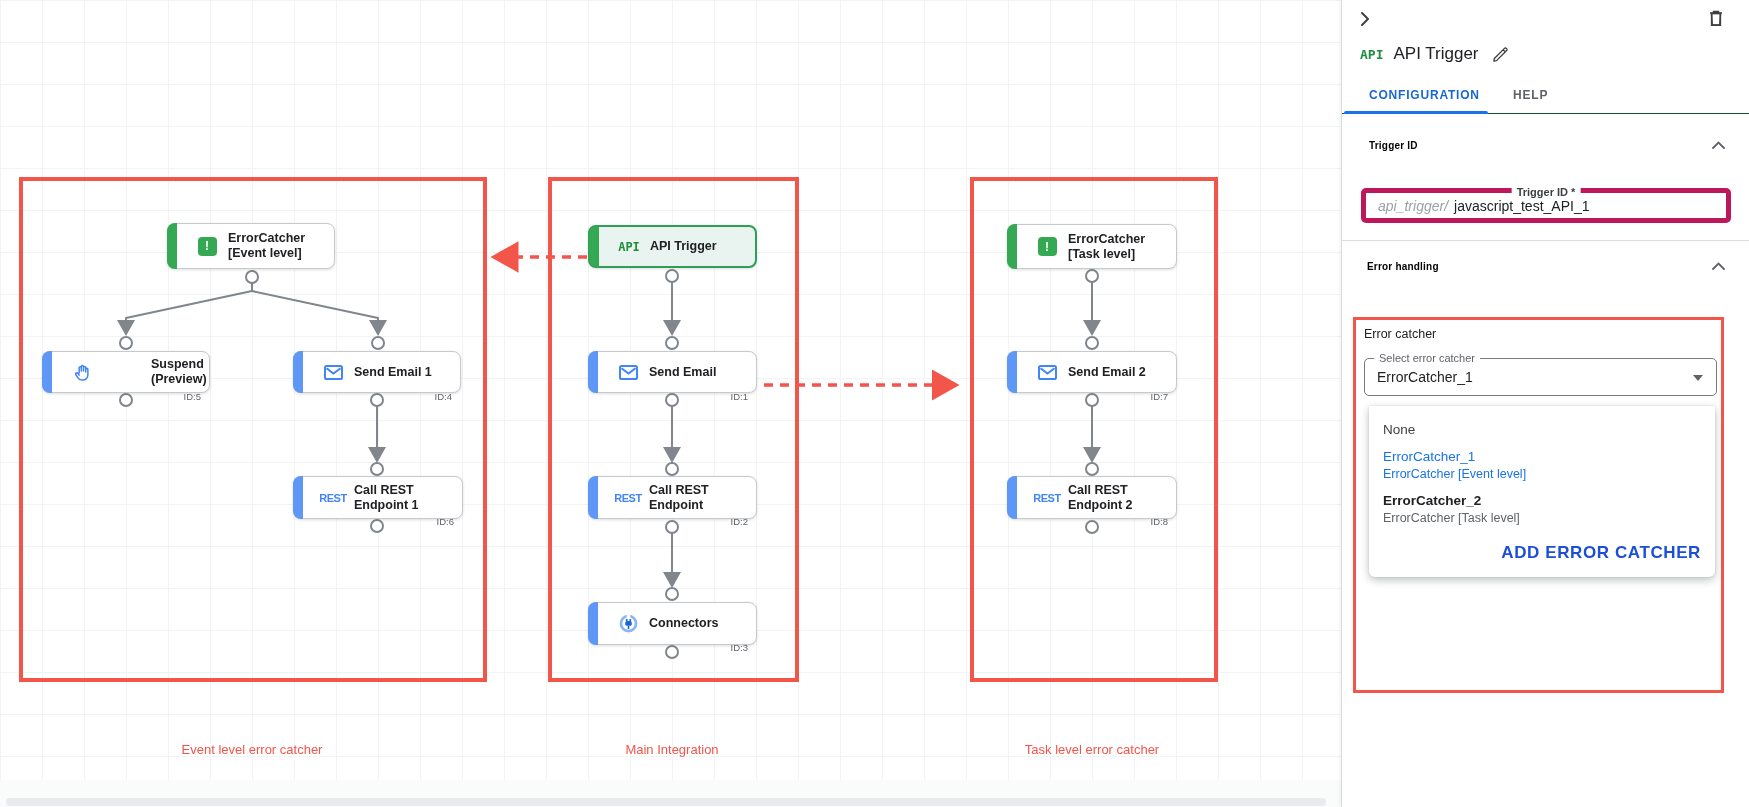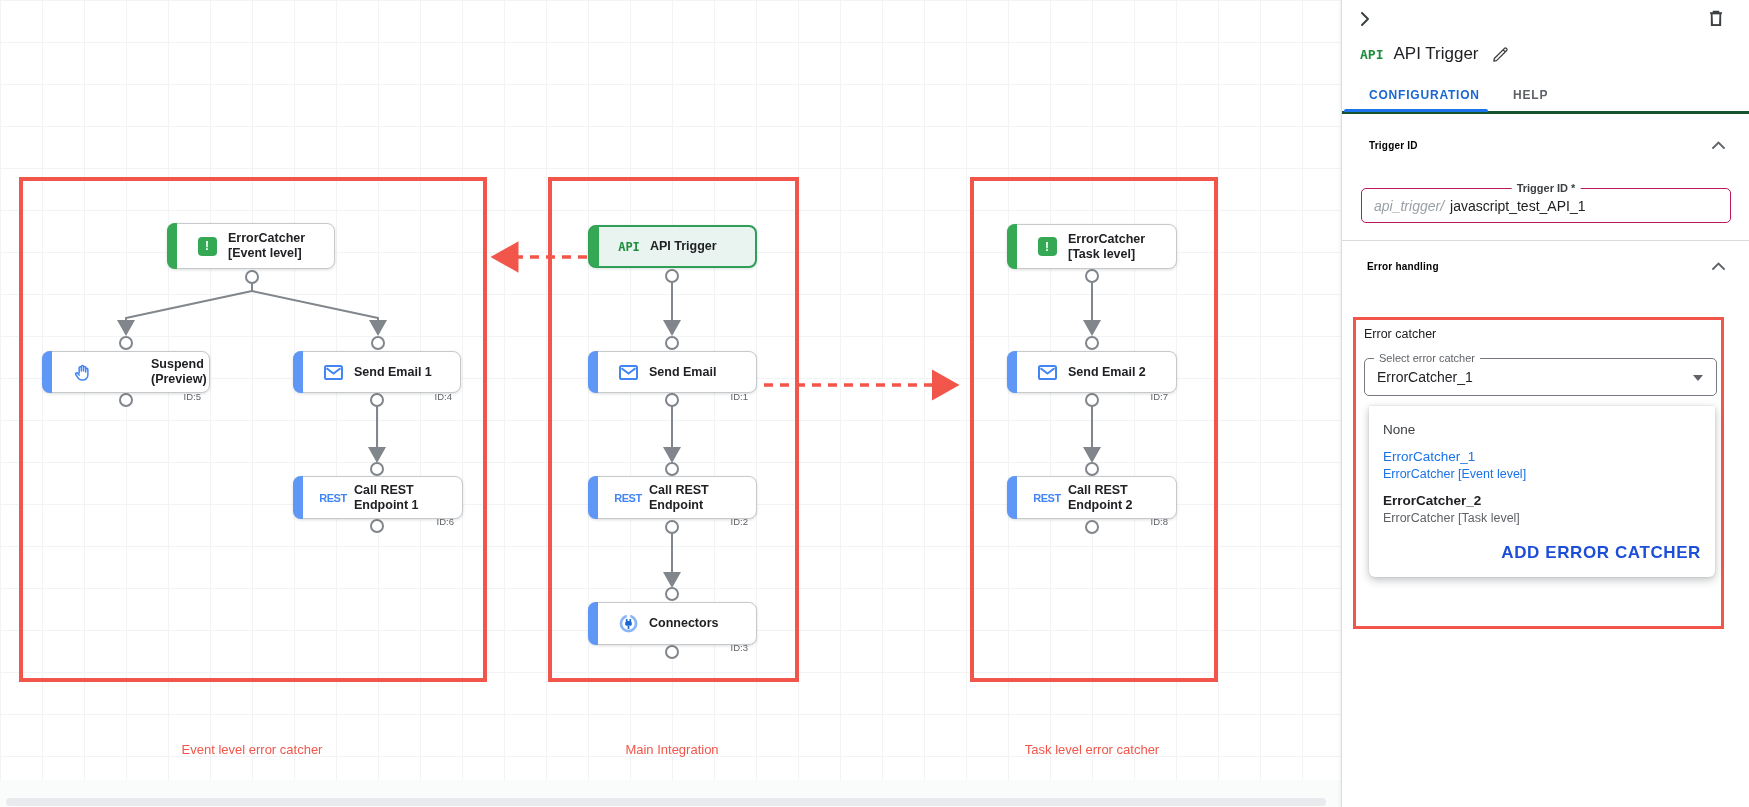--- a/index.html
+++ b/index.html
@@ -39,39 +39,39 @@
   .panel { position:absolute; left:1341px; top:0; width:408px; height:807px; background:#fff;
     border-left:1px solid #dadce0; box-shadow:-1px 0 3px rgba(60,64,67,.08); }
   .panel-topbar { position:relative; height:40px; }
   .icon-btn { position:absolute; width:22px; height:22px; display:flex; align-items:center; justify-content:center; cursor:pointer; }
   .collapse-btn { left:12px; top:10px; }
   .trash-btn { right:22px; top:9px; }
   .title-row { display:flex; align-items:center; padding:4px 0 0 18px; }
   .title-api { font-family:"DejaVu Sans Mono", monospace; font-weight:700; font-size:13px; color:#1e8e3e; }
   .panel-title { font-size:17px; color:#202124; margin-left:10px; }
   .pencil-btn { margin-left:12px; width:20px; height:20px; display:flex; align-items:center; justify-content:center; cursor:pointer; }
-  .tabs { position:relative; margin-top:14px; height:36px; border-bottom:3px solid #14532d; display:flex; }
+  .tabs { position:relative; margin-top:14px; height:36px; border-bottom:1px solid #14532d; display:flex; }
   .tab { font-size:12px; font-weight:700; letter-spacing:.8px; padding:10px 0; cursor:pointer; }
   .tab.active { color:#1967d2; margin-left:27px; width:122px; }
   .tab.inactive { color:#5f6368; margin-left:22px; }
   .tab-underline { position:absolute; left:2px; bottom:-1px; width:144px; height:3px; background:#1a73e8; border-radius:2px 2px 0 0; }
 
   .section-head { display:flex; align-items:center; justify-content:space-between; padding:0 22px 0 27px; margin-top:22px; }
   .section-title { font-size:10px; font-weight:700; color:#000000; letter-spacing:.2px; }
   .chev-btn { width:18px; height:18px; display:flex; align-items:center; justify-content:center; cursor:pointer; }
 
-  .outlined-field { position:relative; margin:34px 18px 0 19px; height:35px; border:1px solid #be185d;
+  .outlined-field { position:relative; margin:34px 18px 0 19px; height:35px; border:5px solid #be185d;
     border-radius:5px; display:flex; align-items:center; padding:0 12px; background:#fff; }
   .float-label { position:absolute; top:-7px; font-size:11px; color:#5f6368; background:#fff; padding:0 5px; white-space:nowrap; }
   .float-label.centered { left:50%; transform:translateX(-50%); font-weight:700; color:#3c4043; }
   .field-prefix { font-size:14px; color:#9aa0a6; margin-right:6px;font-style:italic; }
   .field-value { font-size:14px; color:#202124; }
   .divider { height:1px; background:#dadce0; margin-top:17px; }
 
-  .red-frame { position:absolute; left:11px; top:317px; width:371px; height:312px; border:3px solid var(--red); }
+  .red-frame { position:absolute; left:11px; top:317px; width:371px; height:376px; border:3px solid var(--red); }
   .frame-label { position:absolute; left:8px; top:7px; font-size:12.5px; color:#202124; }
   .select-field { position:absolute; left:8px; top:38px; width:353px; height:38px; border:1px solid #747a80;
     border-radius:5px; background:#fff; display:flex; align-items:center; padding:0 12px; cursor:pointer; }
   .select-field .float-label { left:9px; }
   .select-caret { position:absolute; right:13px; top:16px; width:0; height:0;
     border-left:5px solid transparent; border-right:5px solid transparent; border-top:6px solid #5f6368; }
   .menu { position:absolute; left:13px; top:86px; width:346px; background:#fff; border-radius:0 0 6px 6px;
     box-shadow:0 3px 8px rgba(60,64,67,.32), 0 0 2px rgba(60,64,67,.18); padding:10px 0 14px; }
   .menu-item { padding:6px 14px; cursor:pointer; }
   .menu-item .primary { font-size:13.5px; color:#3c4043; }

